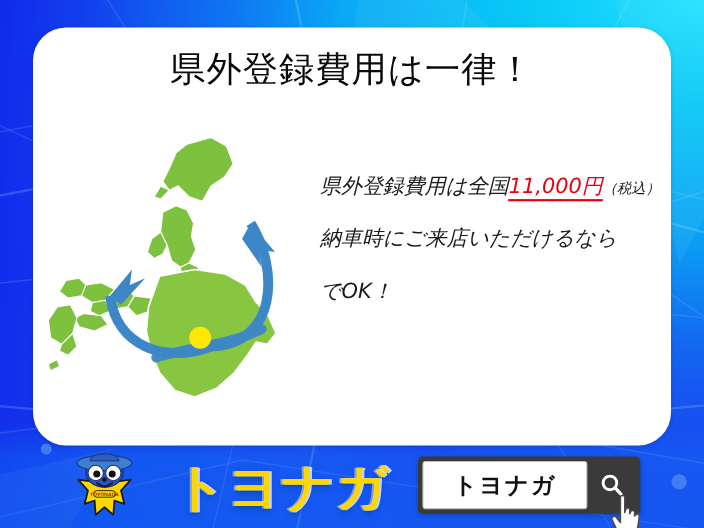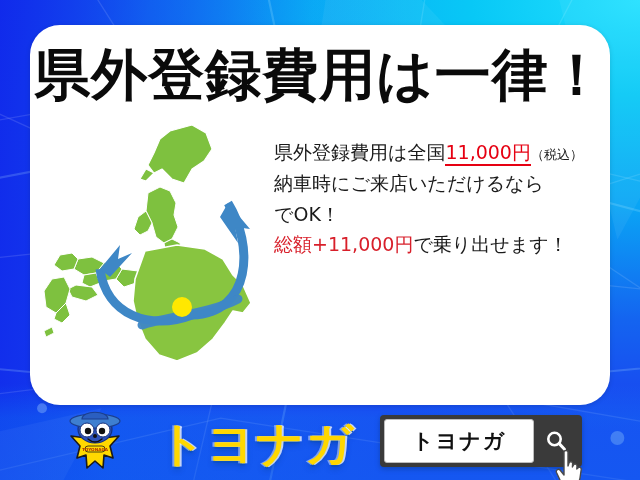--- a/index.html
+++ b/index.html
@@ -59,23 +59,23 @@
     border-radius: 30px;
     box-shadow: 0 1px 5px rgba(0,0,0,0.14);
     overflow: hidden;
   }
 
   .headline {
     position: absolute;
     left: 0; right: 0;
     top: 22px;
     text-align: center;
-    font-size: 56px;
+    font-size: 32px;
     line-height: 1;
-    font-weight: 700;
+    font-weight: 400;
     color: #0a0a0a;
     letter-spacing: 1px;
     white-space: nowrap;
   }
 
   
   .map-wrap {
     position: absolute;
     left: 12px;
     top: 92px;
@@ -87,21 +87,21 @@
   
   .copy {
     position: absolute;
     left: 244px;
     top: 112px;
     width: 330px;
     color: #1a1a1a;
     font-size: 19px;
     line-height: 1.62;
   }
-  .copy p { margin: 0; white-space: nowrap; }
+  .copy p { margin: 17px; white-space: nowrap; font-style: italic; }
   .copy .wrapline { white-space: normal; }
   .copy .gap { height: 17px; }
   .price-red {
     color: #e60012;
     border-bottom: 2px solid #e60012;
     padding-bottom: 1px;
   }
   .tax-note { font-size: 13px; color: #1a1a1a; }
   .total-red { color: #d81f2a; }
 
@@ -284,23 +284,20 @@
         <circle cx="140" cy="190" r="10" fill="#ffe800"></circle>
       </svg>
     </div>
 
     <div class="copy">
       <p>
         <span>県外登録費用は全国</span><span class="price-red">11,000円</span><span class="tax-note">（税込）</span>
       </p>
       <p>納車時にご来店いただけるなら</p>
       <p>でOK！</p>
-      <p>
-        <span class="total-red">総額+11,000円</span><span>で乗り出せます！</span>
-      </p>
       <div class="gap"></div>
     </div>
   </div>
 
   <div class="banner">
 
     <div class="mascot">
       <svg viewBox="0 0 74 72" xmlns="http://www.w3.org/2000/svg">
 
         <path d="M37 26 L46 33 L61 31 L52 41 L55 53 L46 50 L45 63 L37 56 L29 63 L28 50 L19 53 L22 41 L13 31 L28 33 Z" fill="#ffd800" stroke="#1a1a1a" stroke-width="1.6" stroke-linejoin="round"></path>

